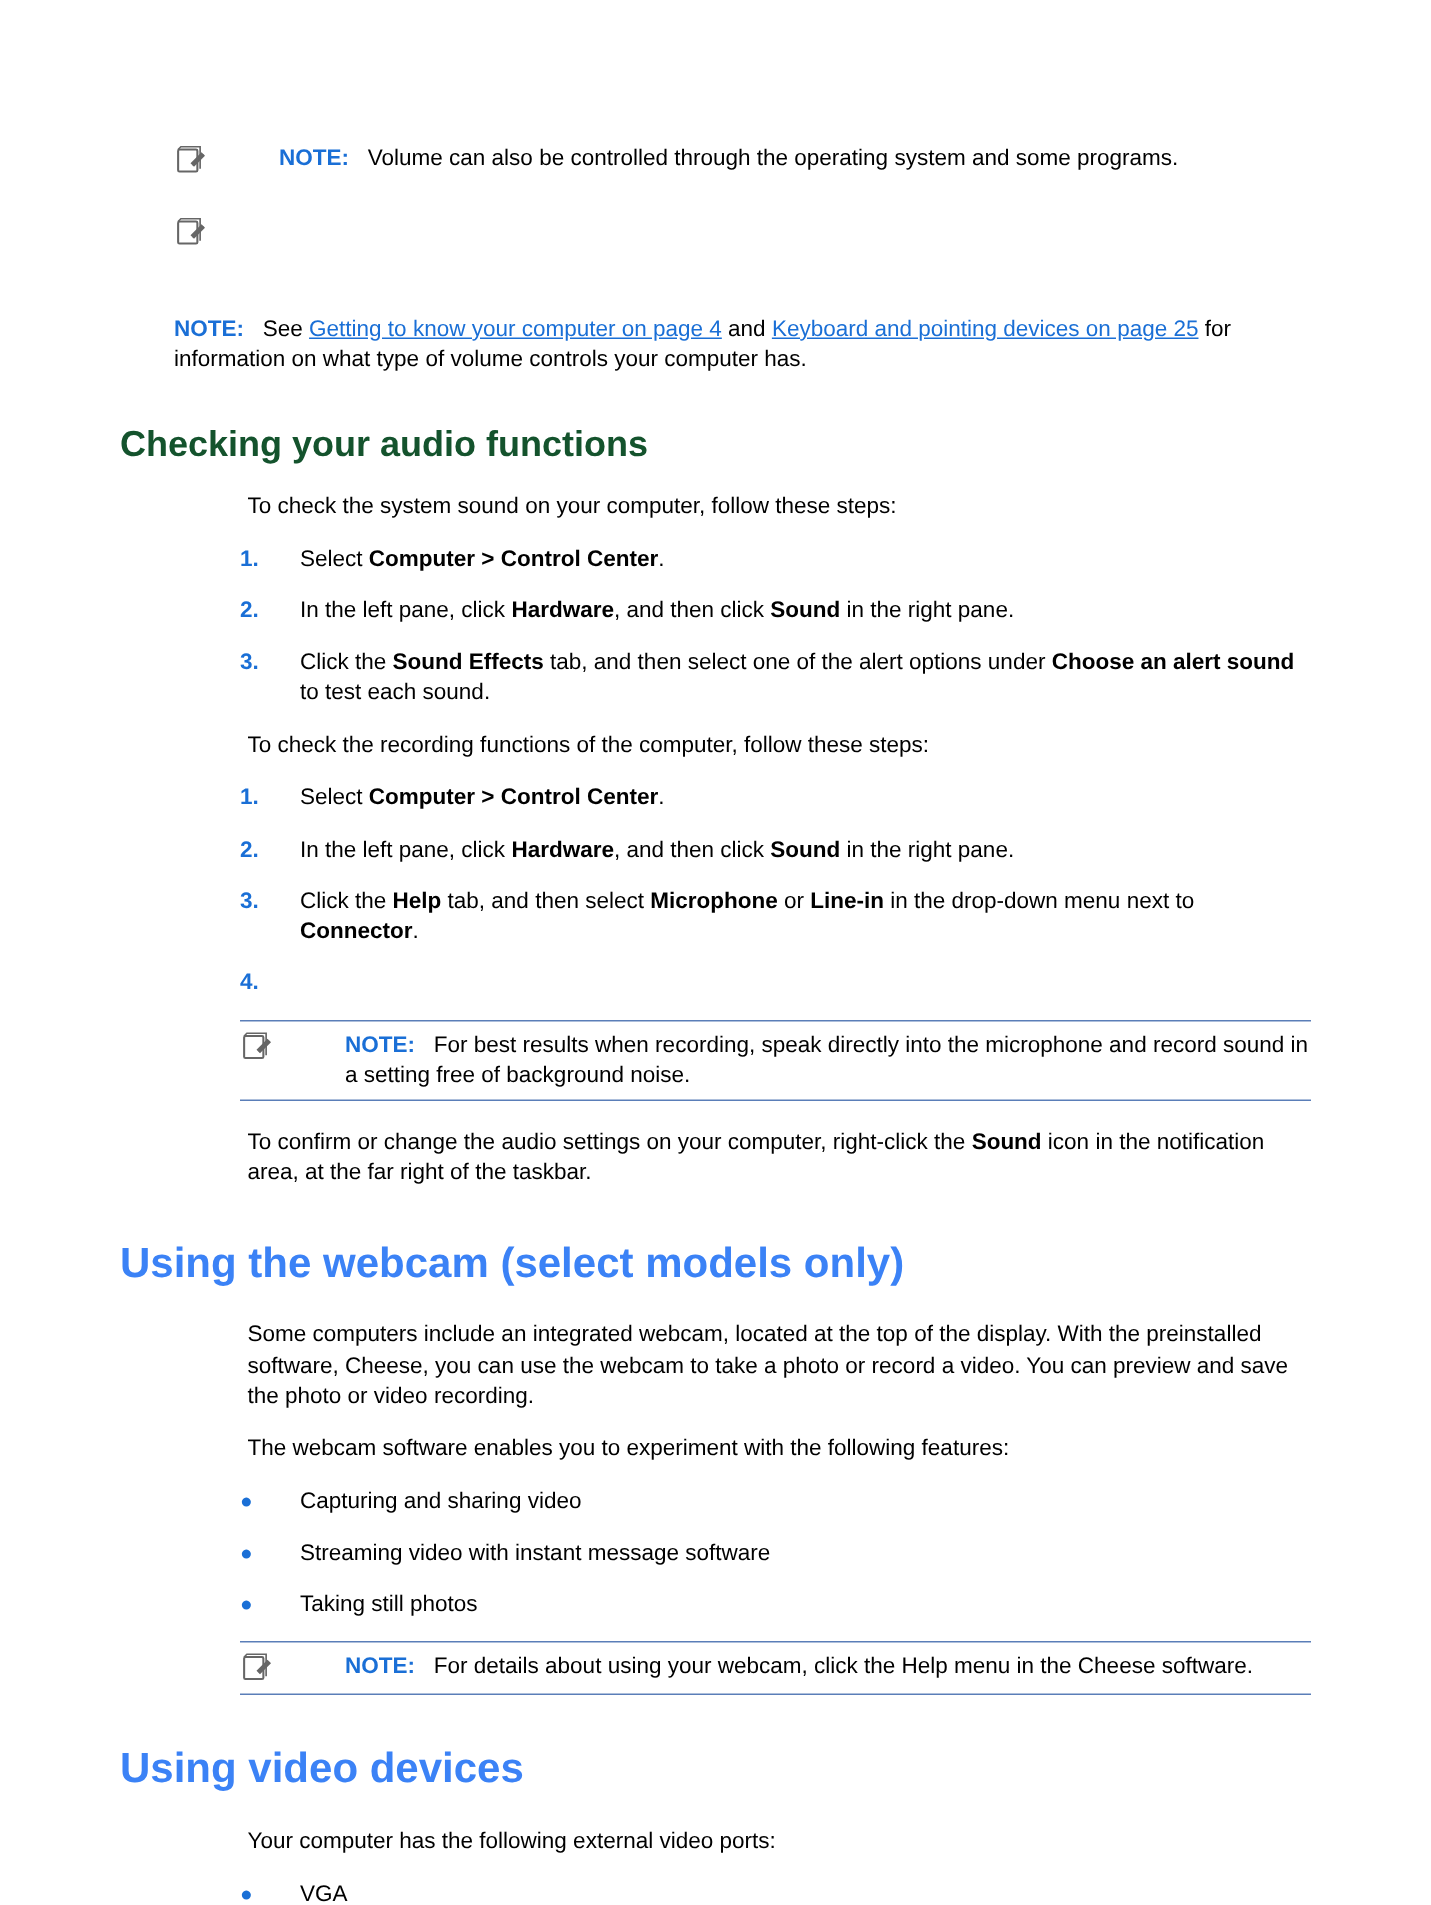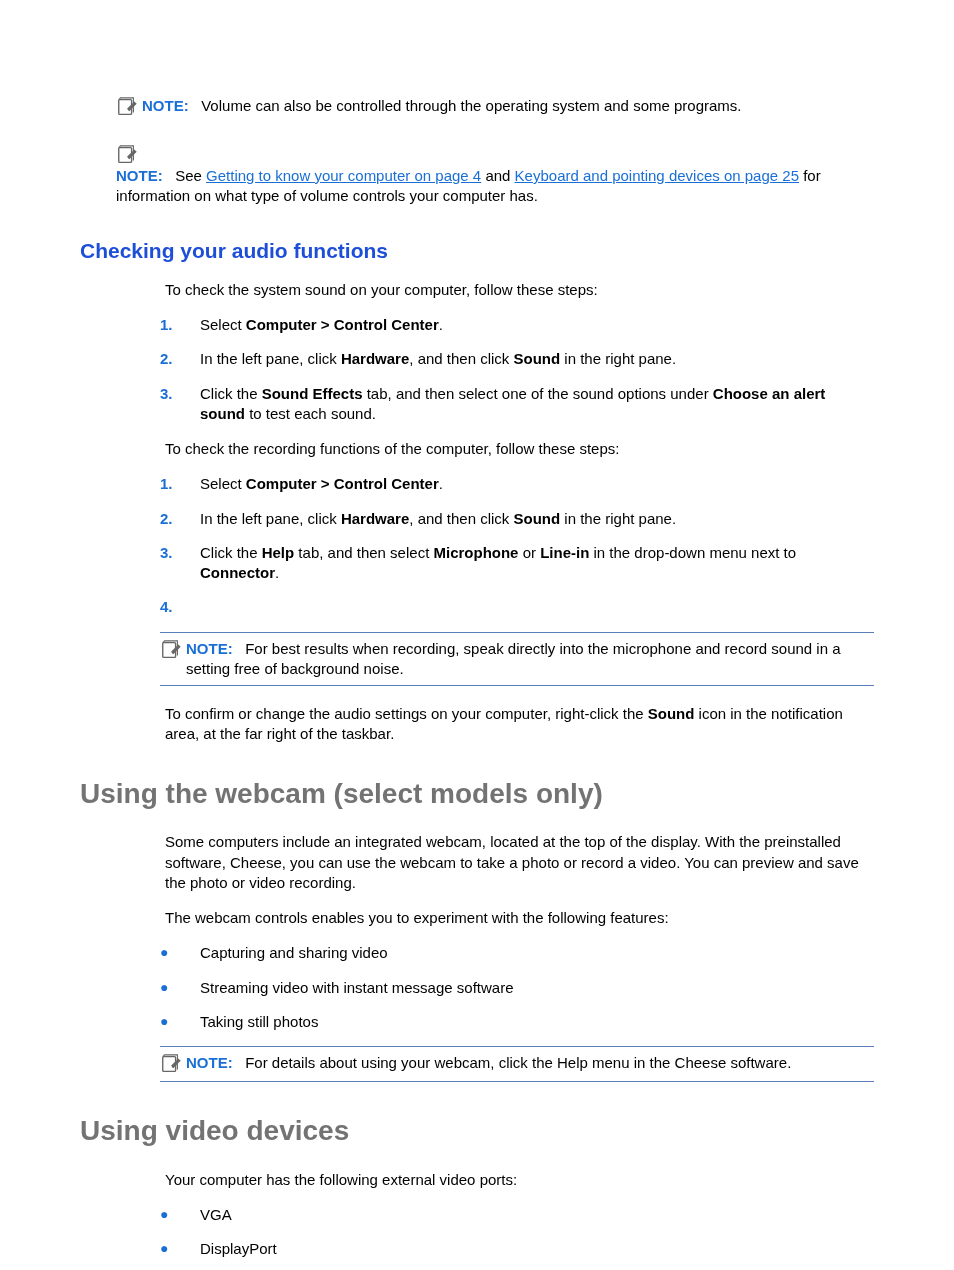--- a/index.html
+++ b/index.html
@@ -12,20 +12,21 @@
     width: 954px;
     box-sizing: border-box;
   }
   .note-block {
     display: flex;
     align-items: flex-start;
     border-top: 1px solid #5a7eb8;
     border-bottom: 1px solid #5a7eb8;
     padding: 6px 0 6px 0;
     margin: 0 0 14px 36px;
+    gap: 44px;
   }
   .note-block.no-border {
     border: none;
   }
   .note-icon {
     flex: 0 0 auto;
     width: 22px;
     height: 22px;
     margin-right: 4px;
     margin-top: 0;
@@ -35,27 +36,27 @@
   }
   .note-label {
     color: #1a6fd6;
     font-weight: bold;
   }
   a.cross {
     color: #1a6fd6;
     text-decoration: underline;
   }
   h2.blue {
-    color: #1d4ed8;
-    font-size: 21px;
+    color: #14532d;
+    font-size: 24px;
     font-weight: bold;
     margin: 24px 0 14px 0;
   }
   h1.blue {
-    color: #737373;
+    color: #3b82f6;
     font-size: 28px;
     font-weight: bold;
     margin: 30px 0 20px 0;
   }
   .indent {
     margin-left: 85px;
   }
   ol.numbered {
     list-style: none;
     padding: 0;
@@ -131,21 +132,21 @@
   <li>
     <span class="num">1.</span>
     <span><span>Select </span><b>Computer &gt; Control Center</b><span>.</span></span>
   </li>
   <li>
     <span class="num">2.</span>
     <span><span>In the left pane, click </span><b>Hardware</b><span>, and then click </span><b>Sound</b><span> in the right pane.</span></span>
   </li>
   <li>
     <span class="num">3.</span>
-    <span><span>Click the </span><b>Sound Effects</b><span> tab, and then select one of the sound options under </span><b>Choose an alert sound</b><span> to test each sound.</span></span>
+    <span><span>Click the </span><b>Sound Effects</b><span> tab, and then select one of the alert options under </span><b>Choose an alert sound</b><span> to test each sound.</span></span>
   </li>
 </ol>
 
 <p class="indent">To check the recording functions of the computer, follow these steps:</p>
 
 <ol class="numbered">
   <li>
     <span class="num">1.</span>
     <span><span>Select </span><b>Computer &gt; Control Center</b><span>.</span></span>
   </li>
@@ -177,21 +178,21 @@
 </div>
 
 <p class="indent" style="margin-top:18px;">
   <span>To confirm or change the audio settings on your computer, right-click the </span><b>Sound</b><span> icon in the notification area, at the far right of the taskbar.</span>
 </p>
 
 <h1 class="blue">Using the webcam (select models only)</h1>
 
 <p class="indent">Some computers include an integrated webcam, located at the top of the display. With the preinstalled software, Cheese, you can use the webcam to take a photo or record a video. You can preview and save the photo or video recording.</p>
 
-<p class="indent">The webcam controls enables you to experiment with the following features:</p>
+<p class="indent">The webcam software enables you to experiment with the following features:</p>
 
 <ul class="bullets">
   <li>
       <span class="dot">●</span>
       <span>Capturing and sharing video</span>
     </li>
   <li>
       <span class="dot">●</span>
       <span>Streaming video with instant message software</span>
     </li>

